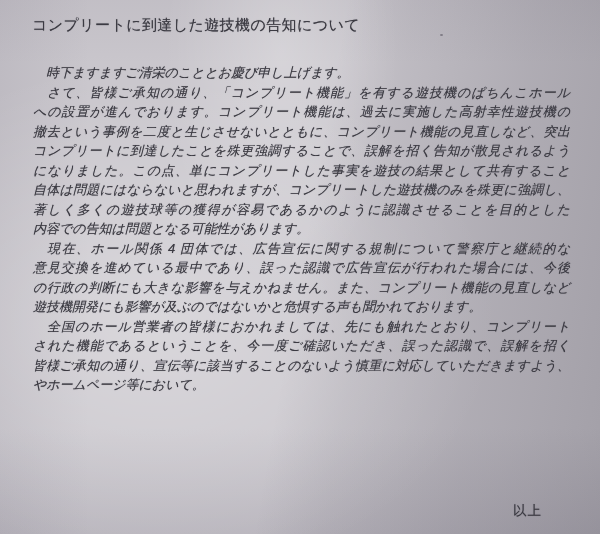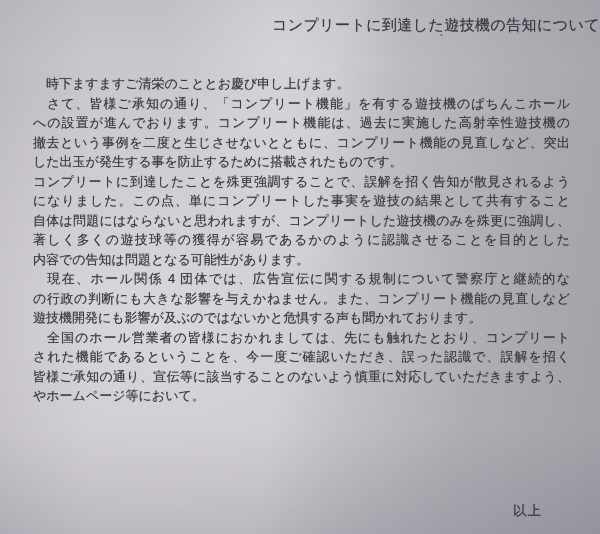--- a/index.html
+++ b/index.html
@@ -13,36 +13,37 @@
       radial-gradient(ellipse 480px 360px at 26% 60%, rgba(255,255,255,0.30), rgba(255,255,255,0) 72%),
       radial-gradient(ellipse 150px 300px at 47% 10%, rgba(255,255,255,0.25), rgba(255,255,255,0) 78%),
       linear-gradient(to right, rgba(64,58,78,0.08), rgba(64,58,78,0) 15%),
       linear-gradient(to bottom, rgba(64,58,78,0.05), rgba(64,58,78,0) 12%, rgba(64,58,78,0) 80%, rgba(64,58,78,0.12) 100%);
     font-family:"Liberation Sans", sans-serif;
     color:#3b3a42;
   }
   .doc-title{
     position:absolute;
     top:16px;left:0;right:0;
-    padding-left:44px;
-    text-align:right;
+    padding-left:32px;
+    text-align:left;
     font-size:15px;
     letter-spacing:0.4px;
     font-weight:500;
     text-shadow:0 0 0.7px rgba(59,58,66,0.65);
     filter:blur(0.2px);
   }
   .doc-body{
     position:absolute;
-    top:74px;left:33px;
+    top:63px;left:33px;
     width:537px;
     font-size:13px;
     line-height:19.5px;
     text-shadow:0 0 0.7px rgba(59,58,66,0.6);
     filter:blur(0.2px);
+    font-style:italic;
   }
   .doc-body .line{
     text-align:justify;
     text-align-last:justify;
     white-space:pre-wrap;
   }
   .doc-body .line.end{
     text-align-last:auto;
   }
   .doc-closing{
@@ -66,27 +67,27 @@
 <body>
 
 <div class="photo">
   <div class="doc-title">コンプリートに到達した遊技機の告知について</div>
 
   <div class="doc-body">
       <div class="line end">　時下ますますご清栄のこととお慶び申し上げます。</div>
       <div class="line">　さて、皆様ご承知の通り、「コンプリート機能」を有する遊技機のぱちんこホール</div>
       <div class="line">への設置が進んでおります。コンプリート機能は、過去に実施した高射幸性遊技機の</div>
       <div class="line">撤去という事例を二度と生じさせないとともに、コンプリート機能の見直しなど、突出</div>
-      <div class="line end">した出玉が発生する事を防止するために搭載されたものです。</div>
       <div class="line">コンプリートに到達したことを殊更強調することで、誤解を招く告知が散見されるよう</div>
       <div class="line">になりました。この点、単にコンプリートした事実を遊技の結果として共有すること</div>
       <div class="line">自体は問題にはならないと思われますが、コンプリートした遊技機のみを殊更に強調し、</div>
       <div class="line">著しく多くの遊技球等の獲得が容易であるかのように認識させることを目的とした</div>
       <div class="line end">内容での告知は問題となる可能性があります。</div>
       <div class="line">　現在、ホール関係 4 団体では、広告宣伝に関する規制について警察庁と継続的な</div>
+      <div class="line">意見交換を進めている最中であり、誤った認識で広告宣伝が行われた場合には、今後</div>
       <div class="line">の行政の判断にも大きな影響を与えかねません。また、コンプリート機能の見直しなど</div>
       <div class="line end">遊技機開発にも影響が及ぶのではないかと危惧する声も聞かれております。</div>
       <div class="line">　全国のホール営業者の皆様におかれましては、先にも触れたとおり、コンプリート</div>
       <div class="line">された機能であるということを、今一度ご確認いただき、誤った認識で、誤解を招く</div>
       <div class="line">皆様ご承知の通り、宣伝等に該当することのないよう慎重に対応していただきますよう、</div>
       <div class="line end">やホームページ等において。</div>
     </div>
 
   <div class="doc-closing">以上</div>
 

